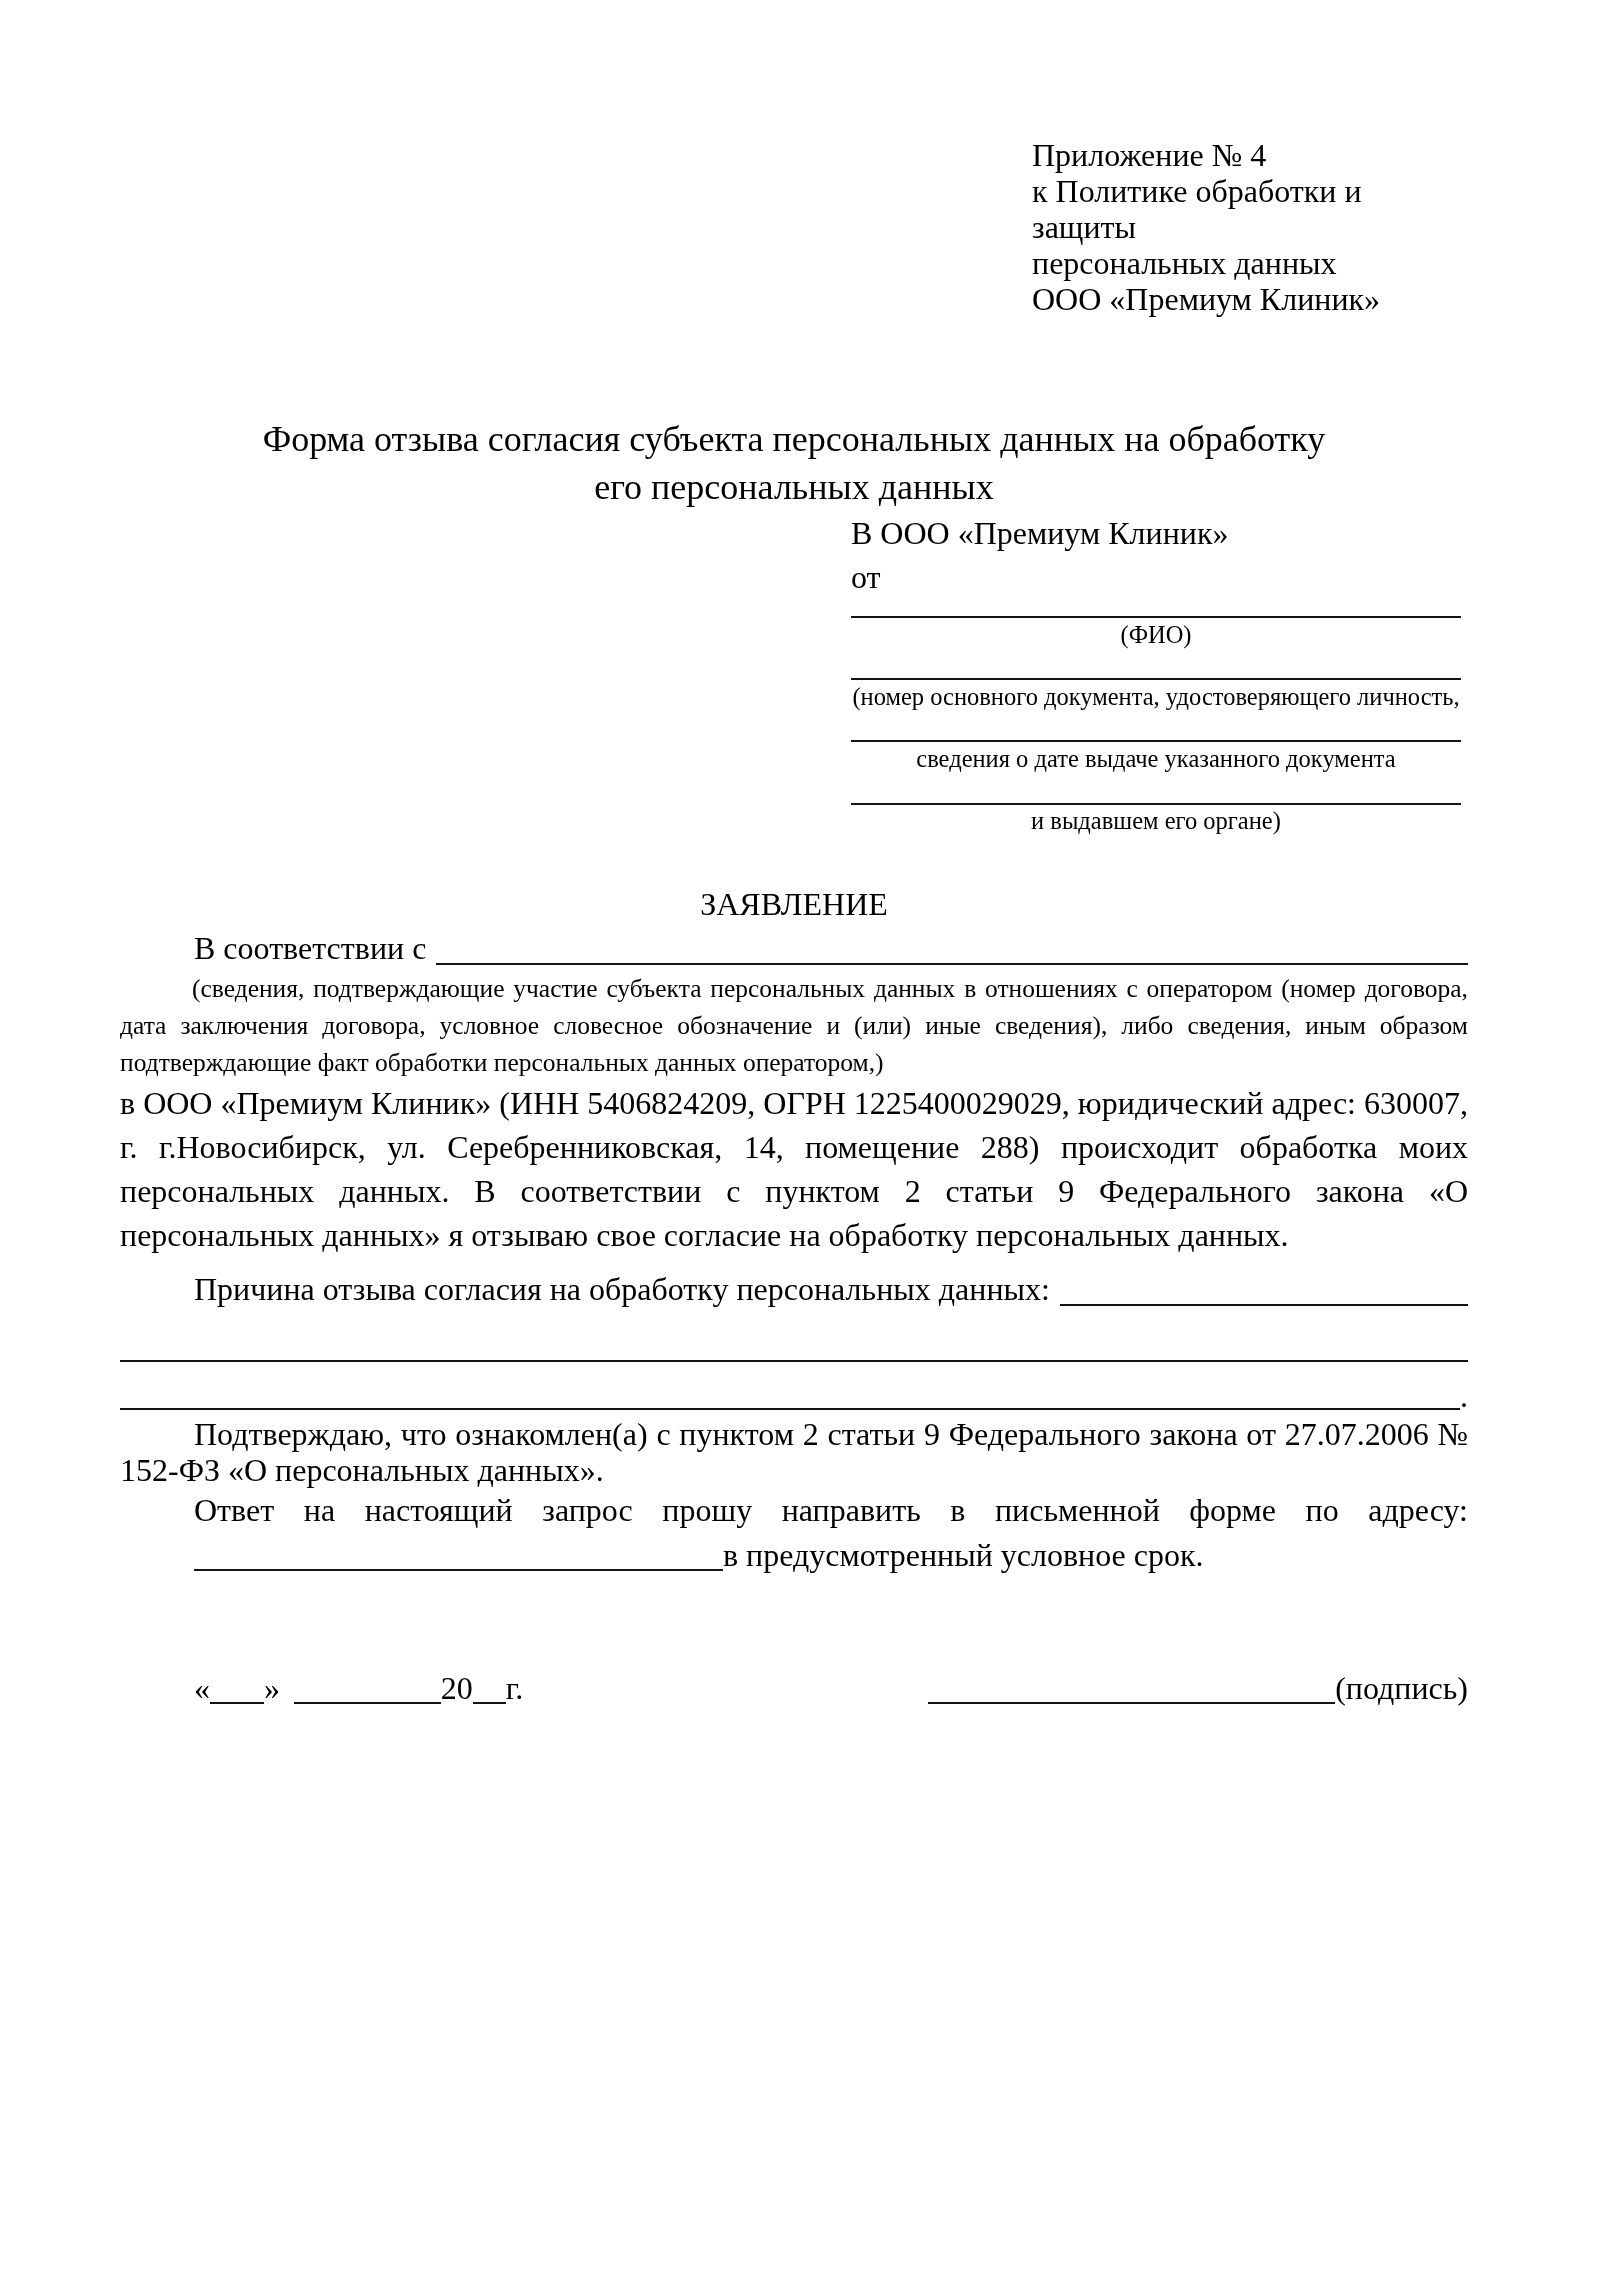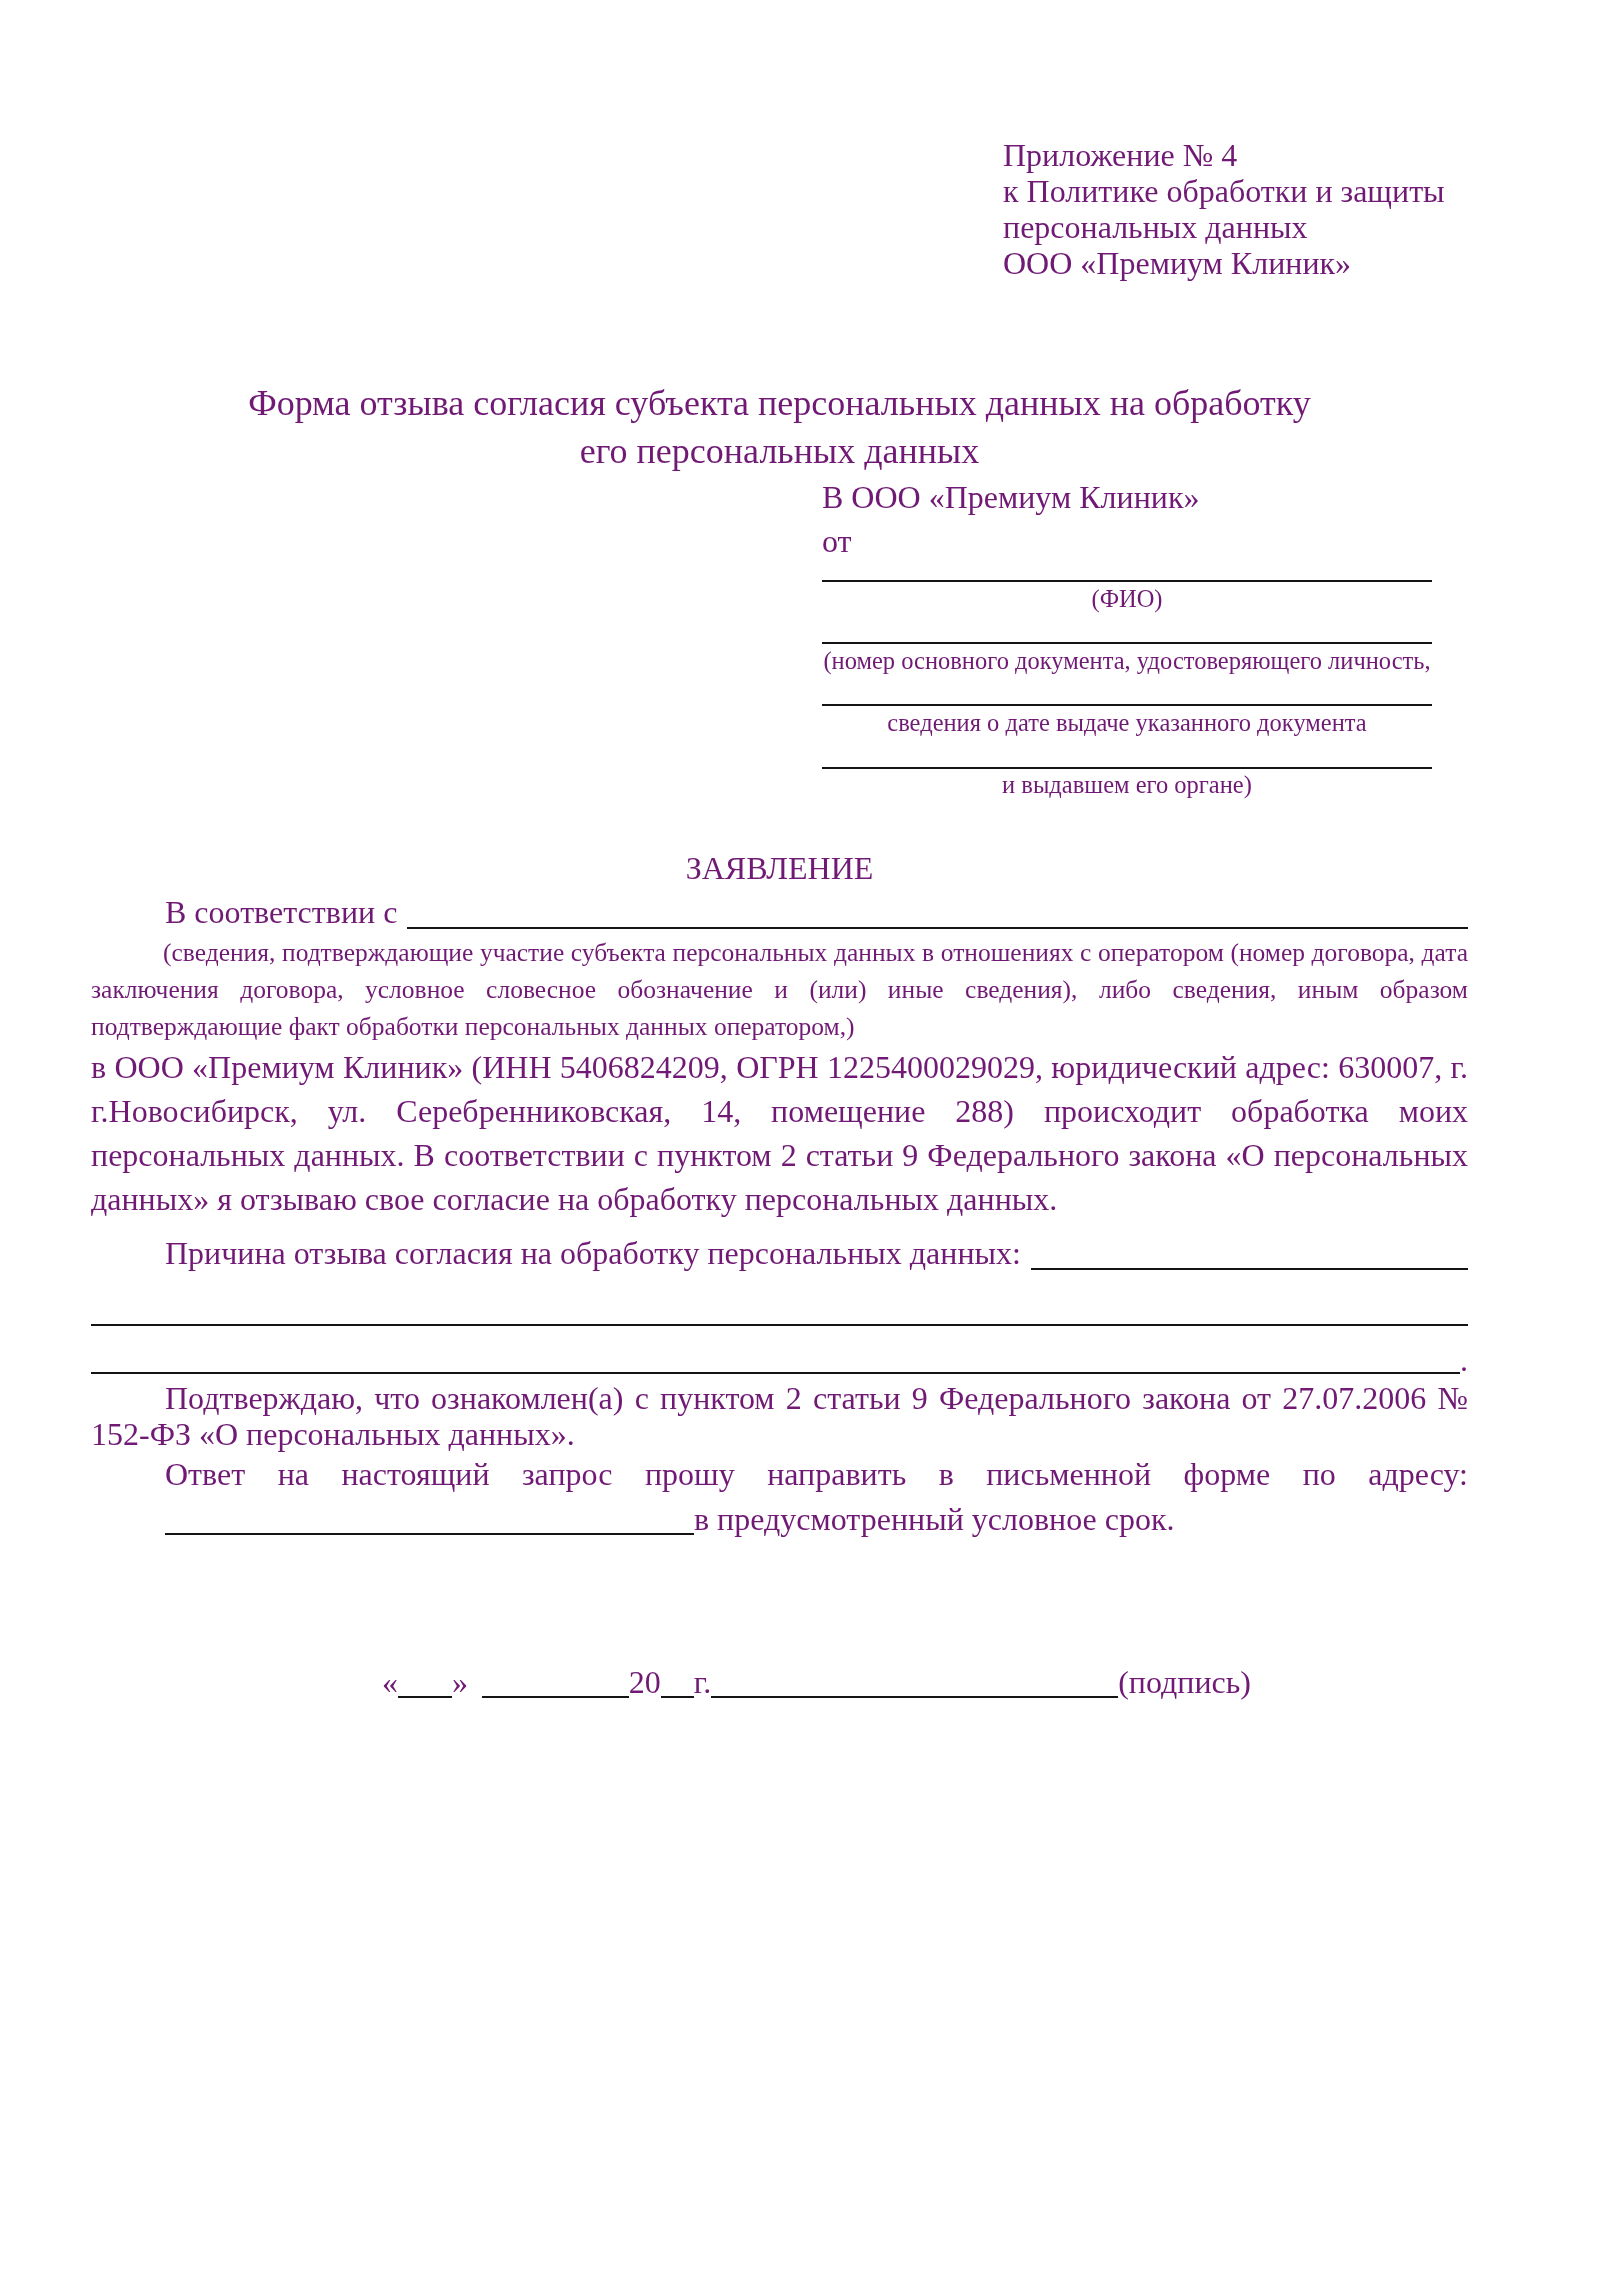--- a/index.html
+++ b/index.html
@@ -1,23 +1,23 @@
 <!DOCTYPE html>
 <html><head>
 <meta charset="utf-8">
 <style>
   html,body { margin:0; padding:0; background:#ffffff; }
   .page {
     width:1621px; height:2293px;
     background:#ffffff;
     box-sizing:border-box;
-    padding:137px 153px 0 91px;
+    padding:137px 153px 0 120px;
     font-family:"Liberation Serif", serif;
     font-size:32px;
-    color:#701a75;
+    color:#000000;
     position:relative;
     overflow:hidden;
   }
   
   .appendix { margin-left:912px; line-height:36px; }
   
   .doc-title { margin:98px 0 0 0; text-align:center; font-weight:normal; font-size:36px; line-height:48px; }
   
   .addr { margin-left:731px; width:610px; line-height:44px; }
   .addr-field .blank { border-bottom:2.9px solid #141414; height:16.7px; }
@@ -35,21 +35,21 @@
   .rule { height:49px; border-bottom:2.9px solid #141414; }
   .rule-dot { display:flex; align-items:flex-end; height:52px; line-height:35px; }
   .rule-dot .fill-line { margin-left:0; margin-bottom:3.9px; }
   .rule-dot .dot { flex:0 0 auto; }
   .just-par { line-height:36px; text-align:justify; text-indent:74px; margin-top:2px; }
   .stretch { line-height:44px; text-indent:74px; text-align:justify; text-align-last:justify; }
   .addr-line-row { line-height:46px; white-space:nowrap; }
   .ib-blank { display:inline-block; border-bottom:2.9px solid #141414; vertical-align:-4.9px; }
   .w540 { width:529px; margin-left:74px; }
   
-  .footer-row { margin-top:118px; display:flex; justify-content:center; align-items:flex-end; line-height:44px; }
+  .footer-row { margin-top:88px; display:flex; justify-content:space-between; align-items:flex-end; line-height:44px; }
   .date-part { margin-left:74px; white-space:nowrap; }
   .sig-part { white-space:nowrap; }
   .b55 { width:54px; } .b150 { width:147px; margin-left:13.7px; } .b34 { width:33px; } .b415 { width:407px; }
 </style>
 </head>
 <body>
 
 <div class="page">
 
   <div class="appendix">

